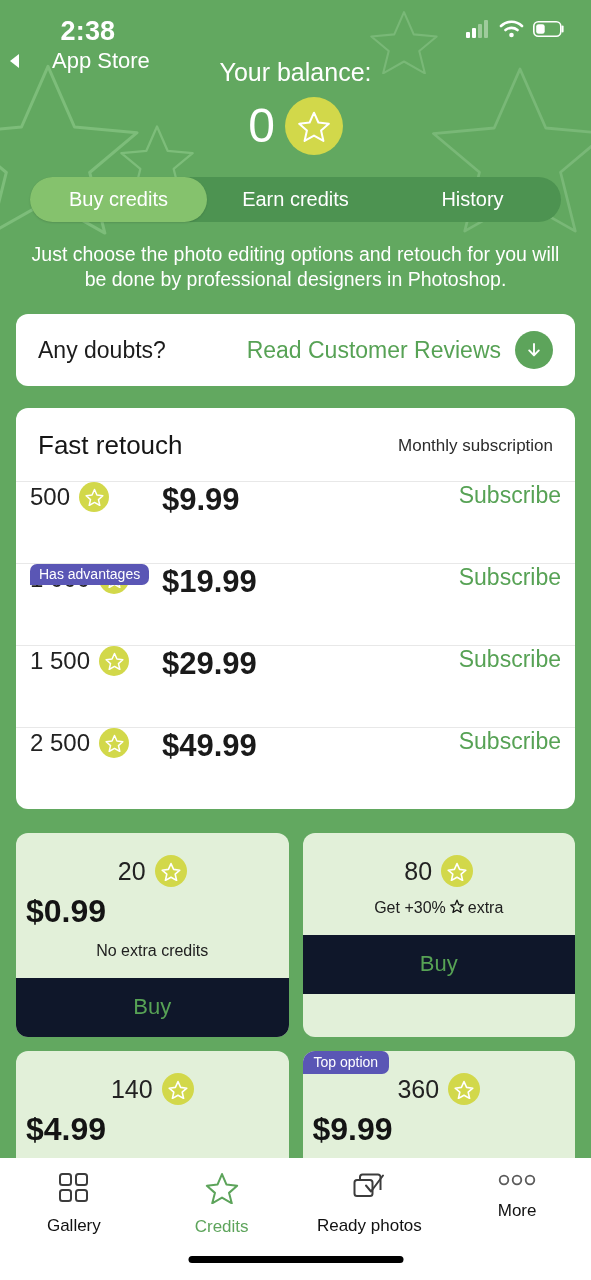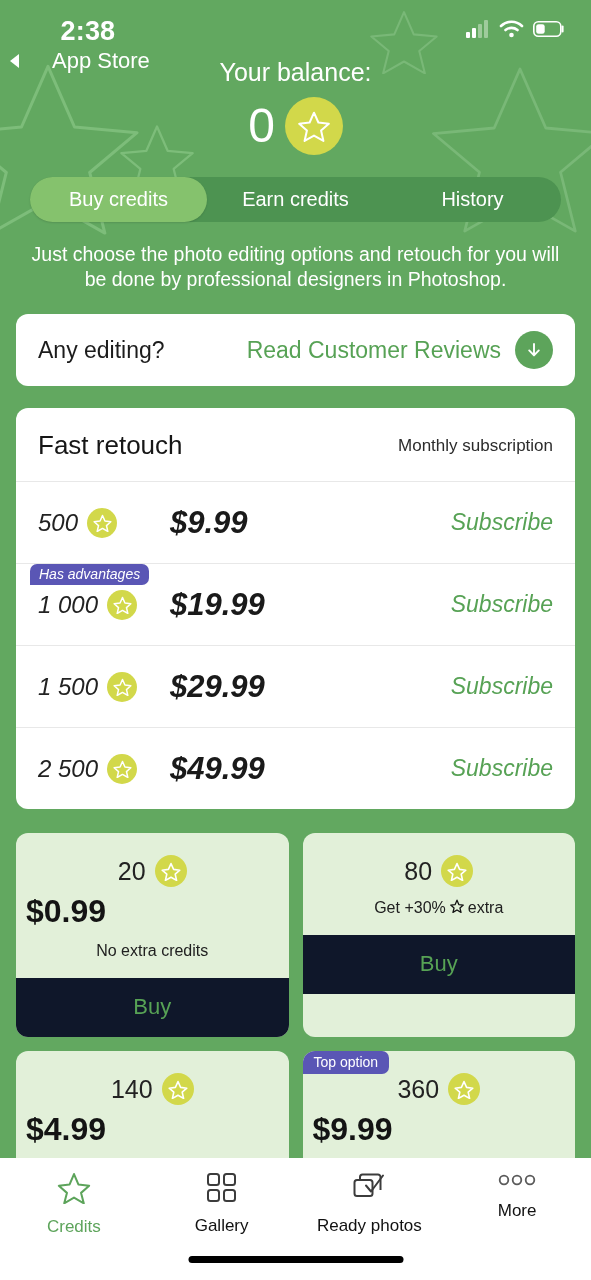--- a/index.html
+++ b/index.html
@@ -68,22 +68,22 @@
     width:38px; height:38px; border-radius:50%; background:#5da45b;
     margin-left:14px; display:flex; align-items:center; justify-content:center;
   }
 
   
   .subcard { position:relative; z-index:5; margin:22px 16px 0; background:#fff; border-radius:12px; overflow:hidden; }
   .subcard-head { display:flex; align-items:center; padding:22px 22px 20px; }
   .subcard-title { font-size:26px; color:#161616; }
   .subcard-sub { margin-left:auto; font-size:17px; color:#2c2c2c; }
   .subrow {
-    position:relative; display:flex; align-items:center;
-    height:82px; padding:0 22px; border-top:1px solid #e8e8e8;font-style:italic;
+    position:relative; display:flex; align-items:flex-start;
+    height:82px; padding:0 14px; border-top:1px solid #e8e8e8;
   }
   .subrow-credits { display:flex; align-items:center; gap:9px; width:118px; }
   .subrow-credits .num { font-size:24px; color:#222; }
   .subrow-price { font-size:31px; font-weight:bold; color:#1a1a1a; margin-left:14px; }
   .subrow-action { margin-left:auto; font-size:23px; color:#57a255; }
   .badge {
     position:absolute; top:-1px; left:14px;
     background:#5a56b5; color:#fff; font-size:14px;
     padding:3px 9px 4px; border-radius:0 0 7px 7px; line-height:1;
   }
@@ -188,21 +188,21 @@
 
   <div class="tabs">
     <div class="tab active">Buy credits</div>
     <div class="tab">Earn credits</div>
     <div class="tab">History</div>
   </div>
 
   <div class="subtitle">Just choose the photo editing options and retouch for you will be done by professional designers in Photoshop.</div>
 
   <div class="doubts">
-    <span class="doubts-q">Any editing?</span>
+    <span class="doubts-q">Any doubts?</span>
     <span class="doubts-link">Read Customer Reviews</span>
     <span class="doubts-btn">
       <svg width="18" height="18" viewBox="0 0 18 18">
         <path d="M9 3 v11 M4.2 9.4 L9 14.4 L13.8 9.4" fill="none" stroke="#fff" stroke-width="1.9" stroke-linecap="round" stroke-linejoin="round"></path>
       </svg>
     </span>
   </div>
 
   <div class="subcard">
     <div class="subcard-head">
@@ -352,41 +352,41 @@
           </span>
           <span>extra</span>
         </div>
       </div>
       <div class="pack-buy">Buy</div>
     </div>
 
   </div>
 
   <div class="navbar">
-    <div class="navitem active">
-      <span>
-        <svg width="34" height="32" viewBox="0 0 100 95">
-            <path d="M50 6 L63 37 L95 41 L71 62 L79 93 L50 76 L21 93 L29 62 L5 41 L37 37 Z" fill="none" stroke="#5da45b" stroke-width="6" stroke-linejoin="round"></path>
-          </svg>
-      </span>
-      <span class="navlabel">Credits</span>
-    </div>
-
     <div class="navitem">
       <span>
         <svg width="31" height="31" viewBox="0 0 31 31">
           <rect x="2" y="2" width="11" height="11" rx="2.5" fill="none" stroke="#3c3c3c" stroke-width="2"></rect>
           <rect x="18" y="2" width="11" height="11" rx="2.5" fill="none" stroke="#3c3c3c" stroke-width="2"></rect>
           <rect x="2" y="18" width="11" height="11" rx="2.5" fill="none" stroke="#3c3c3c" stroke-width="2"></rect>
           <rect x="18" y="18" width="11" height="11" rx="2.5" fill="none" stroke="#3c3c3c" stroke-width="2"></rect>
         </svg>
       </span>
       <span class="navlabel">Gallery</span>
     </div>
 
+    <div class="navitem active">
+      <span>
+        <svg width="34" height="32" viewBox="0 0 100 95">
+            <path d="M50 6 L63 37 L95 41 L71 62 L79 93 L50 76 L21 93 L29 62 L5 41 L37 37 Z" fill="none" stroke="#5da45b" stroke-width="6" stroke-linejoin="round"></path>
+          </svg>
+      </span>
+      <span class="navlabel">Credits</span>
+    </div>
+
     <div class="navitem">
       <span>
         <svg width="34" height="31" viewBox="0 0 34 31">
           <rect x="2.5" y="8" width="18" height="16" rx="2.5" fill="none" stroke="#3c3c3c" stroke-width="2"></rect>
           <path d="M8 8 V5 a2.5 2.5 0 0 1 2.5-2.5 H26 a2.5 2.5 0 0 1 2.5 2.5 v13" fill="none" stroke="#3c3c3c" stroke-width="2"></path>
           <path d="M14 13.5 L19 19.5 L31 3.5" fill="none" stroke="#3c3c3c" stroke-width="2" stroke-linecap="round" stroke-linejoin="round"></path>
         </svg>
       </span>
       <span class="navlabel">Ready photos</span>
     </div>

